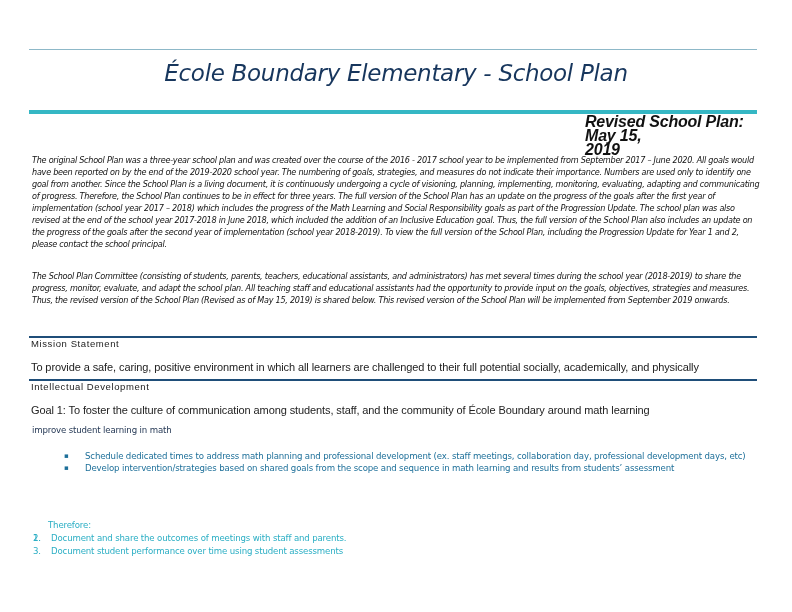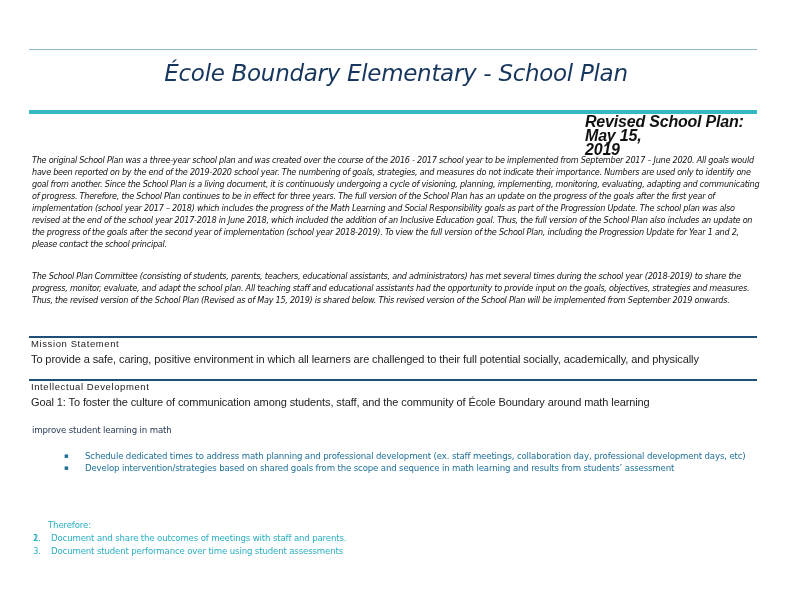--- a/index.html
+++ b/index.html
@@ -9,21 +9,21 @@
     .rule-thick { left: 29px; width: 728px; top: 110px; height: 4px; background: #35b7c4; }
     .title { left: 0; width: 792px; top: 60px; text-align: center; font-family: "DejaVu Sans", sans-serif; font-style: italic; font-size: 23px; color: #17365d; letter-spacing: -0.3px; }
     .revised { left: 585px; top: 115px; width: 180px; font-family: Liberation Sans, sans-serif; font-style: italic; font-weight: bold; font-size: 16px; line-height: 14px; color: #111111; letter-spacing: -0.2px; }
     .para { left: 32px; width: 730px; font-family: "DejaVu Sans", sans-serif; font-style: italic; font-size: 8.1px; line-height: 12px; color: #111111; letter-spacing: -0.25px; }
     .para1 { top: 154px; }
     .para2 { top: 270px; }
     .divider { left: 29px; width: 728px; height: 2px; background: #1f4e79; }
     .div1 { top: 336px; }
     .div2 { top: 379px; }
     .sec-head { left: 31px; font-family: "Liberation Sans", sans-serif; font-size: 9.5px; letter-spacing: 0.6px; color: #222222; }
-    .sec-body { left: 31px; font-family: "Liberation Sans", sans-serif; font-size: 11px; color: #222222; letter-spacing: -0.1px; }
+    .sec-body { left: 31px; font-family: "Liberation Sans", sans-serif; font-size: 11px; color: #222222; letter-spacing: -0.1px; margin-top: 8px; }
     .mission-head { top: 322px; margin-top: 16px; }
     .mission-body { top: 353px; }
     .intel-head { top: 381px; }
     .goal-body { top: 396px; }
     .objective { left: 32px; top: 424px; width: 730px; font-family: "DejaVu Sans", sans-serif; font-size: 8.6px; line-height: 12px; color: #1f3350; letter-spacing: -0.15px; }
     .objective .indent { padding-left: 18px; }
     .strategies { left: 48px; top: 450px; width: 714px; font-family: "DejaVu Sans", sans-serif; font-size: 8.6px; line-height: 12px; color: #1d6f99; letter-spacing: -0.15px; }
     .strategies ul { list-style: none; margin: 0; padding: 0; }
     .strategies li { position: relative; padding-left: 37px; }
     .strategies .bullet { position: absolute; left: 16px; top: 0; font-size: 7px; }

